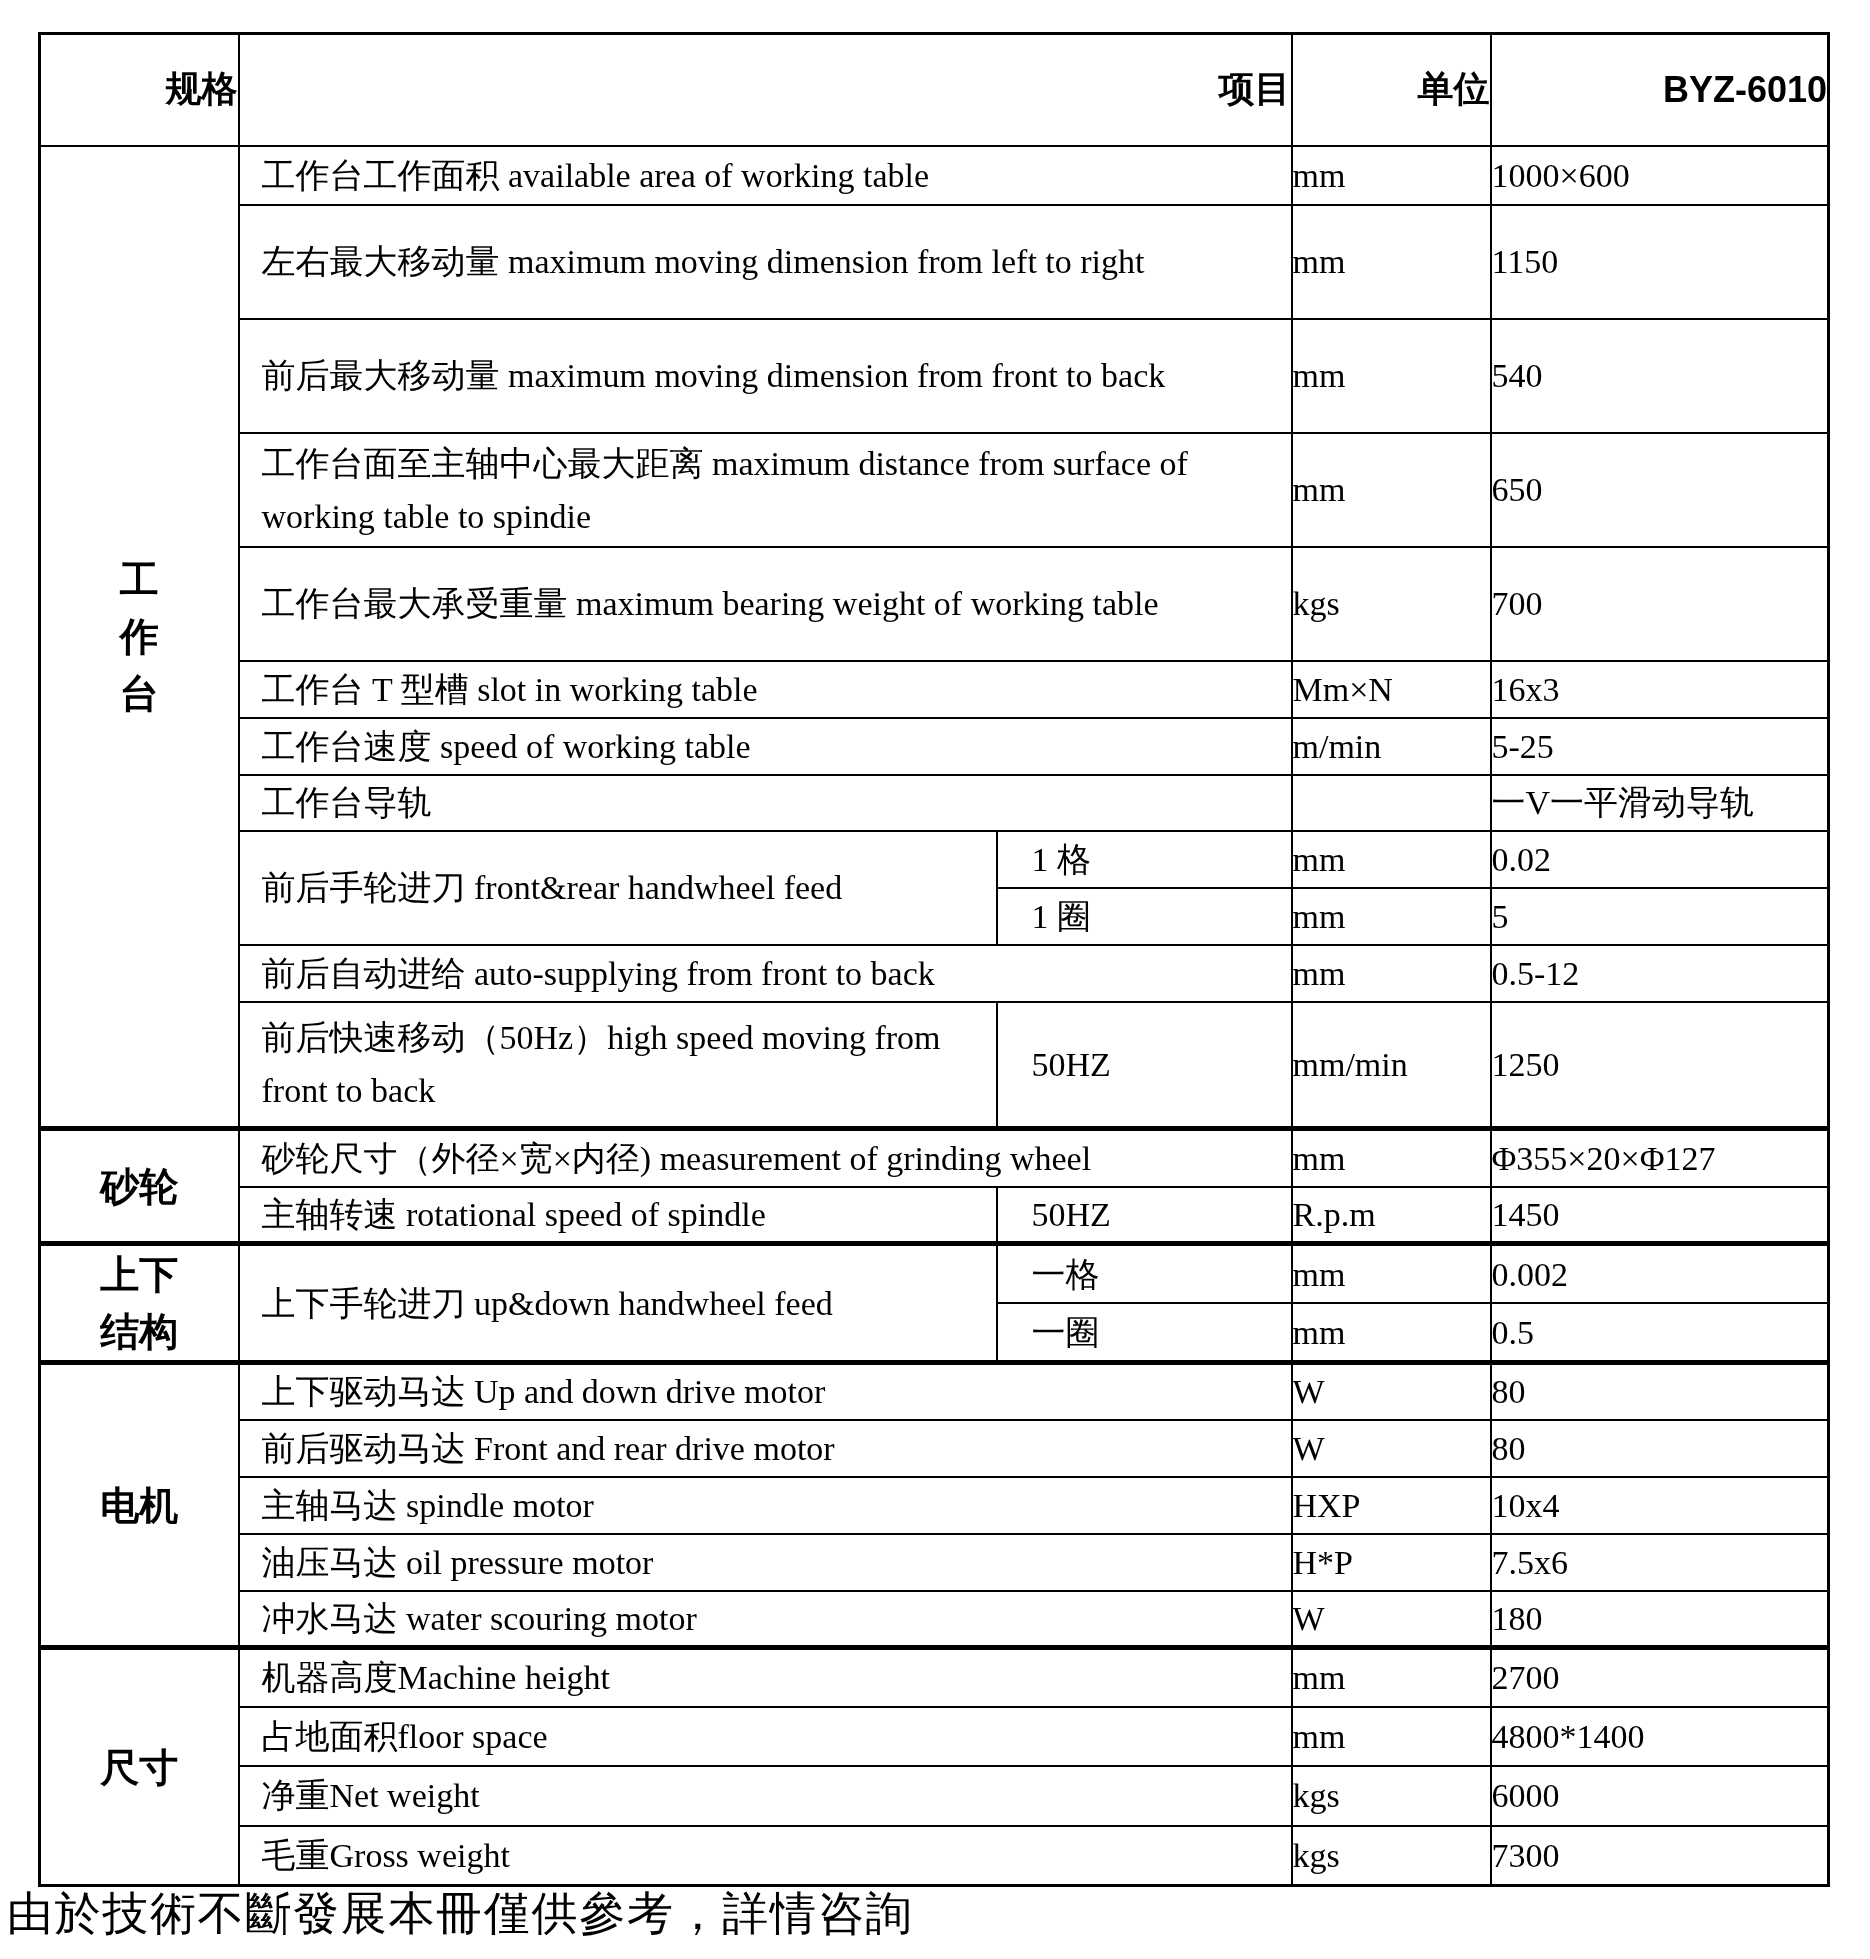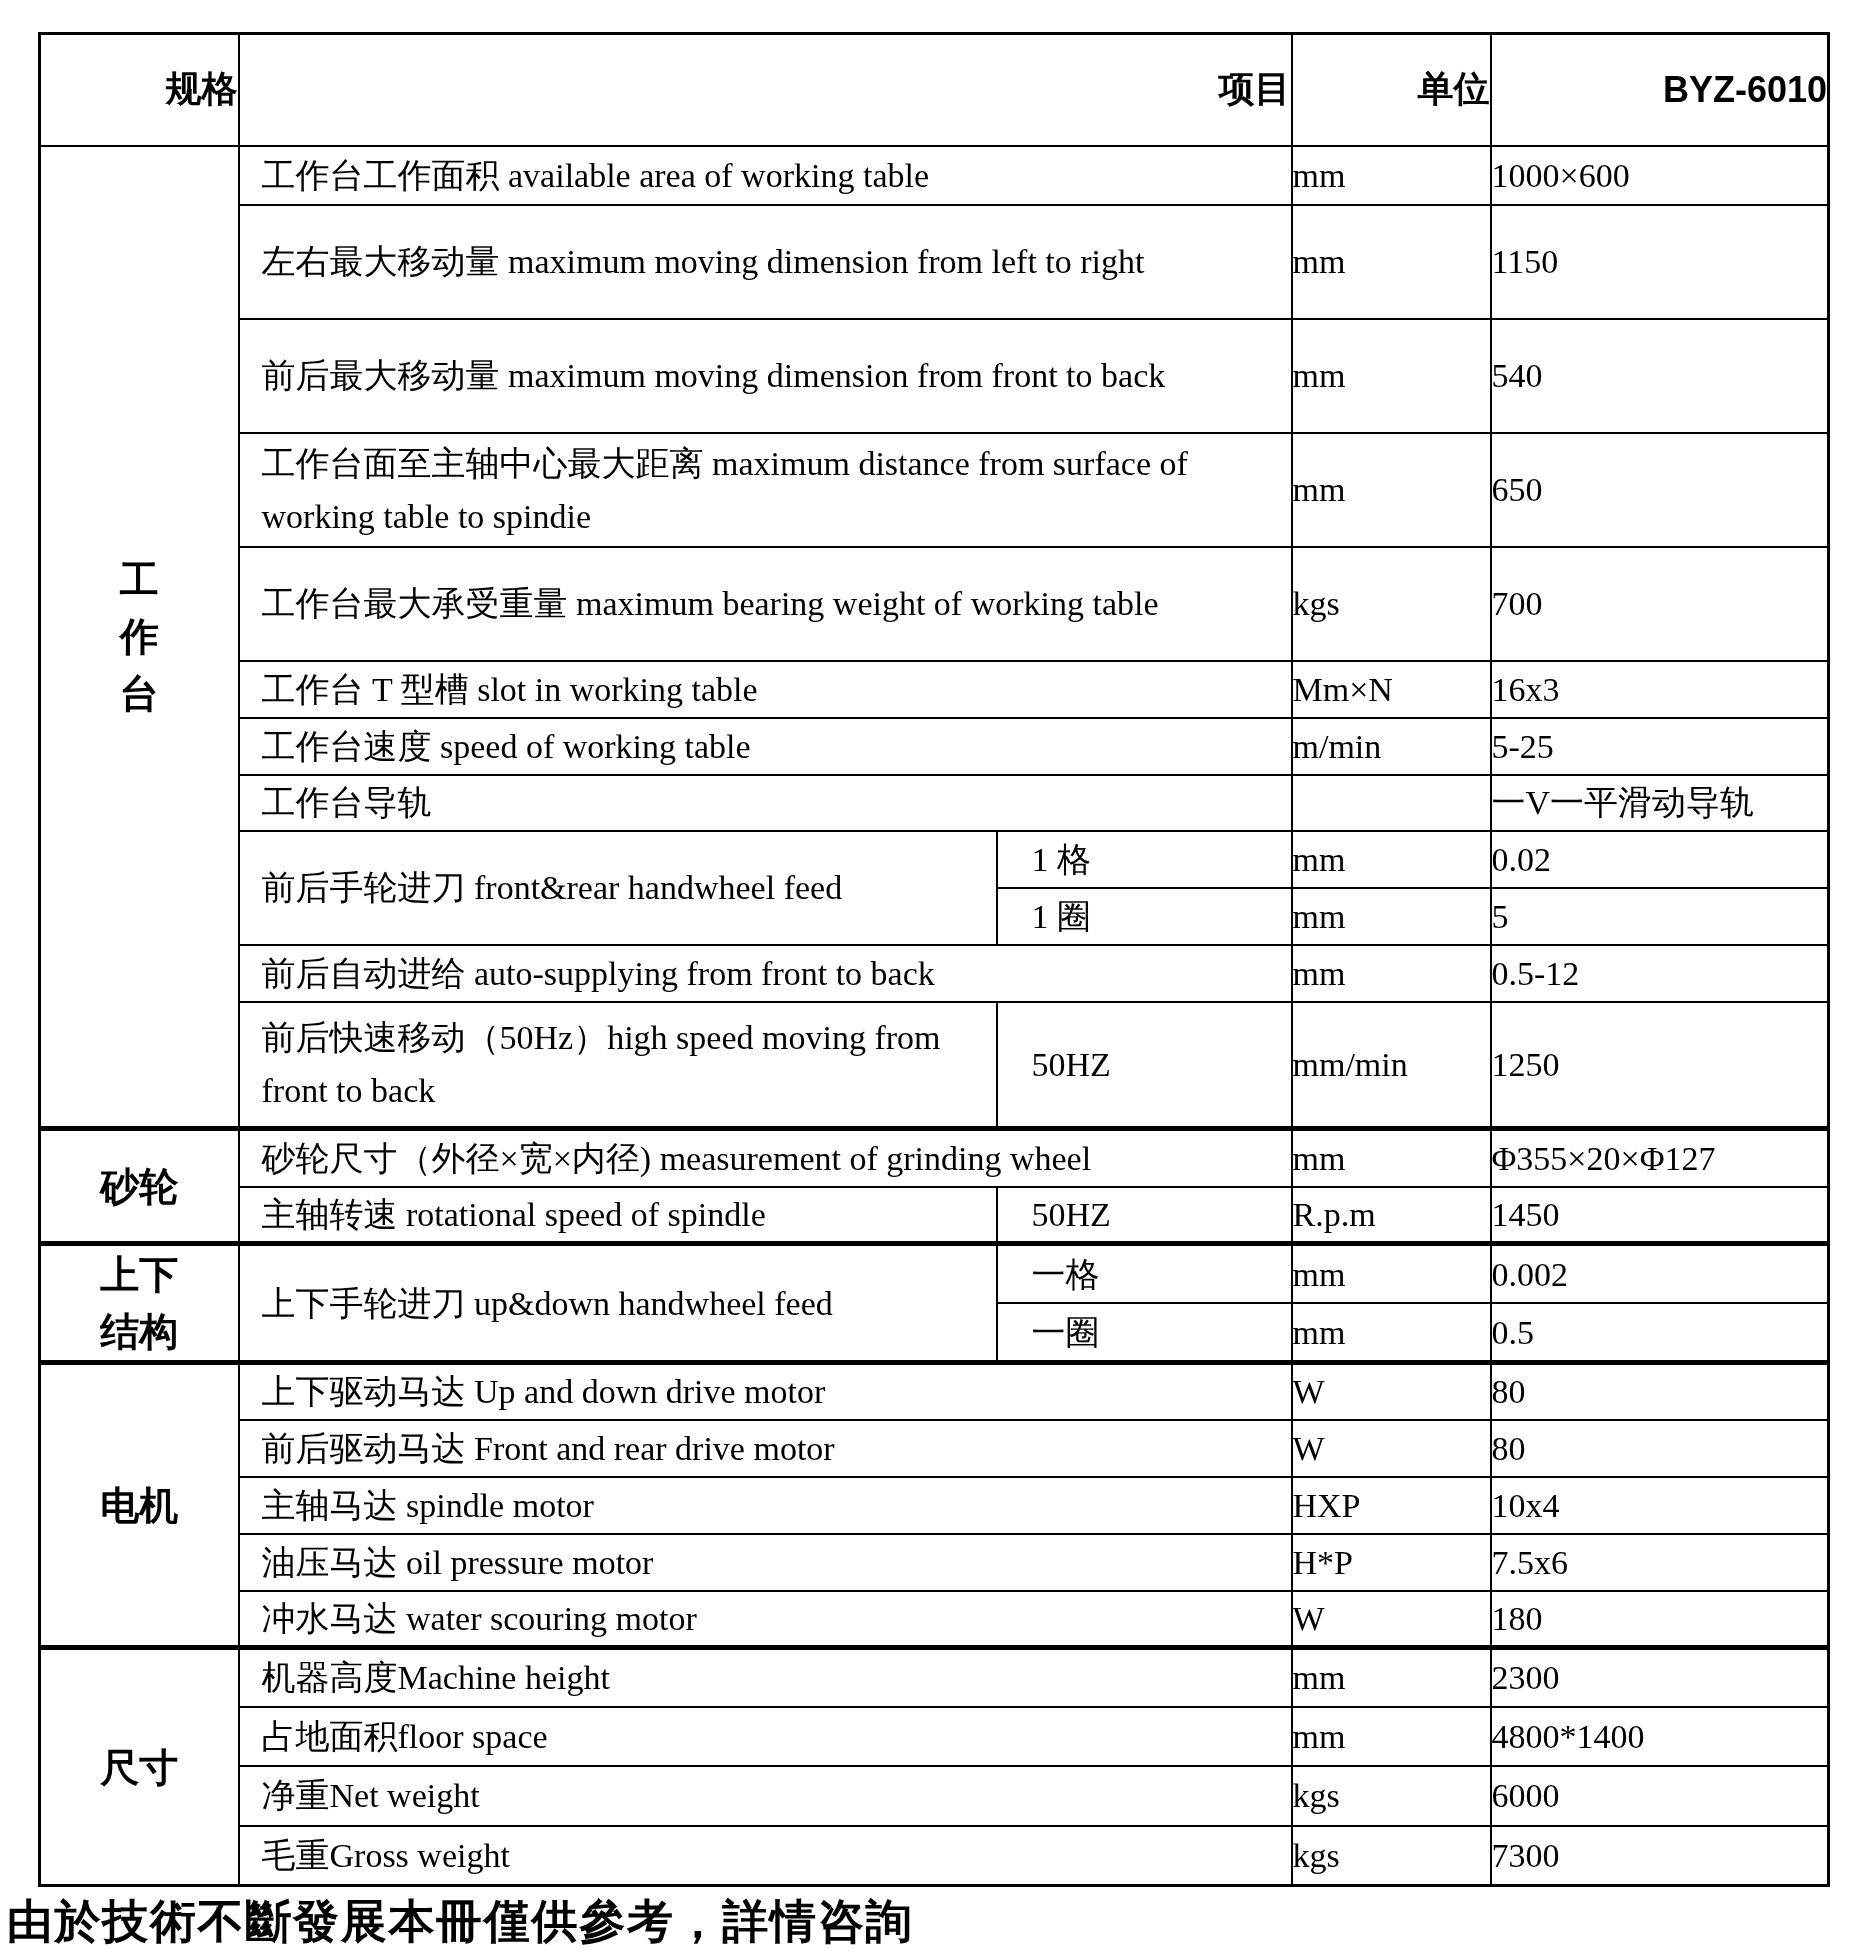--- a/index.html
+++ b/index.html
@@ -12,22 +12,22 @@
      font-size:36px;text-align:right;}
   td{font-size:34px;line-height:53px;}
   td.item{text-align:left;padding-left:22px;padding-right:16px;}
   td.sub{text-align:left;padding-left:34px;}
   td.c{}
   td.grp{font-family:"Liberation Sans","DejaVu Sans",sans-serif;font-weight:bold;
          font-size:39px;text-align:center;}
   td.vlabel{white-space:pre-line;line-height:57px;}
   tr.sep > td{border-bottom-width:5.1px;}
   td.bsep{border-bottom-width:5.1px;}
-  .footer{position:absolute;left:6.8px;top:1883px;font-weight:bold;font-size:46px;
-          font-family:"Liberation Serif","DejaVu Serif",serif;letter-spacing:1.7px;margin-top:8px;}
+  .footer{position:absolute;left:6.8px;top:1883px;font-weight:normal;font-size:46px;
+          font-family:"Liberation Serif","DejaVu Serif",serif;letter-spacing:1.7px;}
 </style>
 </head>
 <body>
 
 <div class="page">
   <table class="spec">
     <colgroup>
       <col style="width:199px">
         <col style="width:758px">
         <col style="width:295px">
@@ -160,21 +160,21 @@
     <tr style="height:57px" class="sep">
       <td class="item" colspan="2">冲水马达 water scouring motor</td>
       <td class="c">W</td>
       <td class="c">180</td>
     </tr>
 
     <tr style="height:59px">
       <td class="grp" rowspan="4">尺寸</td>
       <td class="item" colspan="2">机器高度Machine height</td>
       <td class="c">mm</td>
-      <td class="c">2300</td>
+      <td class="c">2700</td>
     </tr>
     <tr style="height:59px">
       <td class="item" colspan="2">占地面积floor space</td>
       <td class="c">mm</td>
       <td class="c">4800*1400</td>
     </tr>
     <tr style="height:60px">
       <td class="item" colspan="2">净重Net weight</td>
       <td class="c">kgs</td>
       <td class="c">6000</td>

